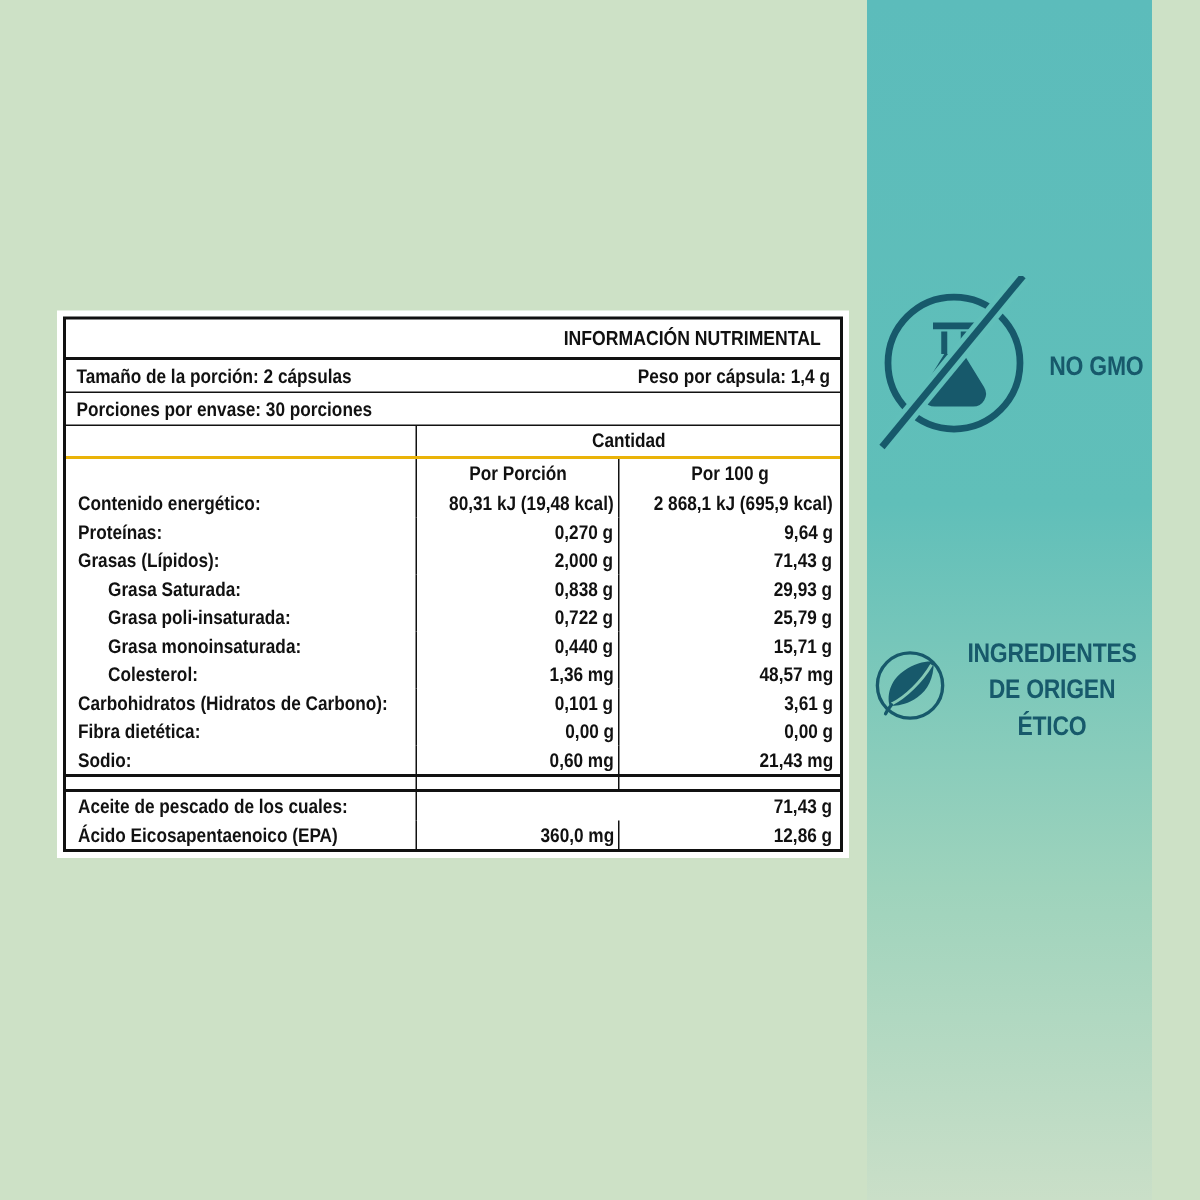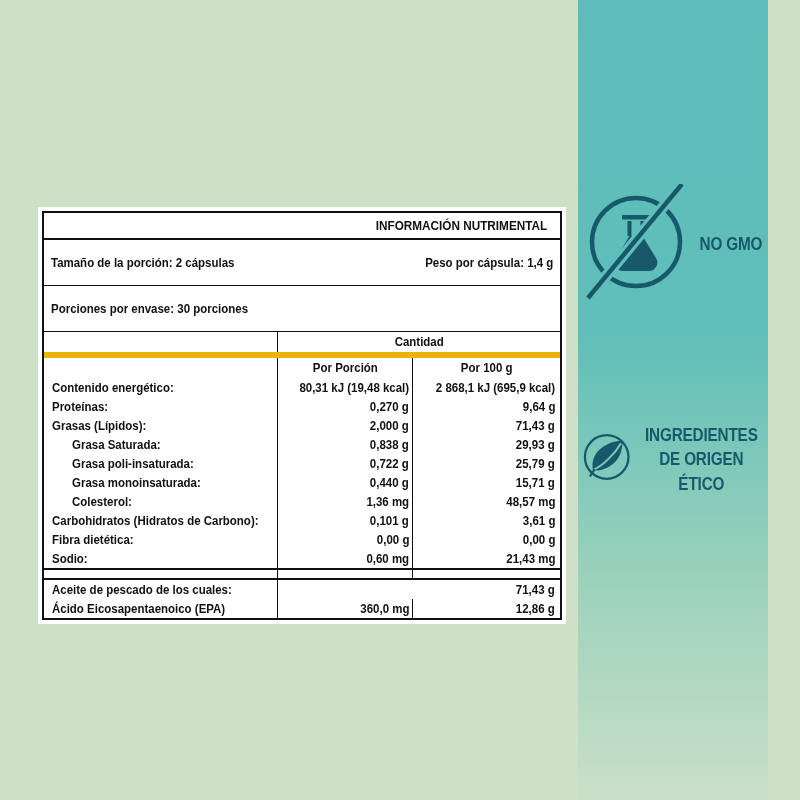--- a/index.html
+++ b/index.html
@@ -29,29 +29,29 @@
   .inner{border:2px solid #111;}
   .cond{display:inline-block;transform:scaleX(0.87);white-space:nowrap;}
   .o-l{transform-origin:0 50%;}
   .o-c{transform-origin:50% 50%;}
   .o-r{transform-origin:100% 50%;}
   .title-row{
     height:25px;line-height:25px;text-align:right;
     font-weight:bold;font-size:13.5px;border-bottom:2px solid #111;color:#111;
   }
   .meta-row{
-    display:flex;justify-content:space-between;padding:12px 7px;
+    display:flex;justify-content:space-between;padding:0 7px;
     height:21px;line-height:21px;font-weight:bold;font-size:13.2px;
     border-bottom:1.5px solid #111;color:#111;
   }
   .grid-row{display:flex;font-weight:bold;font-size:13.2px;color:#111;}
   .c1{width:233px;box-sizing:border-box;padding-left:8px;text-align:left;}
   .c2{width:135px;box-sizing:border-box;border-left:1.5px solid #111;text-align:right;padding-right:3px;}
   .c3{flex:1;box-sizing:border-box;border-left:1.5px solid #111;text-align:right;padding-right:5px;}
-  .cantidad-row{height:20px;line-height:20px;border-bottom:6px solid #eab308;}
+  .cantidad-row{height:20px;line-height:20px;border-bottom:2px solid #eab308;}
   .cmerge{flex:1;border-left:1.5px solid #111;text-align:center;}
   .cols-row{height:20px;line-height:20px;}
   .cols-row .c2,.cols-row .c3{text-align:center;padding-right:0;}
   .data-row{height:19px;line-height:19px;}
   .data-row .c1.indent{padding-left:28px;}
   .sep-row{height:8px;border-top:2px solid #111;border-bottom:2px solid #111;}
 </style>
 </head>
 <body>
 

